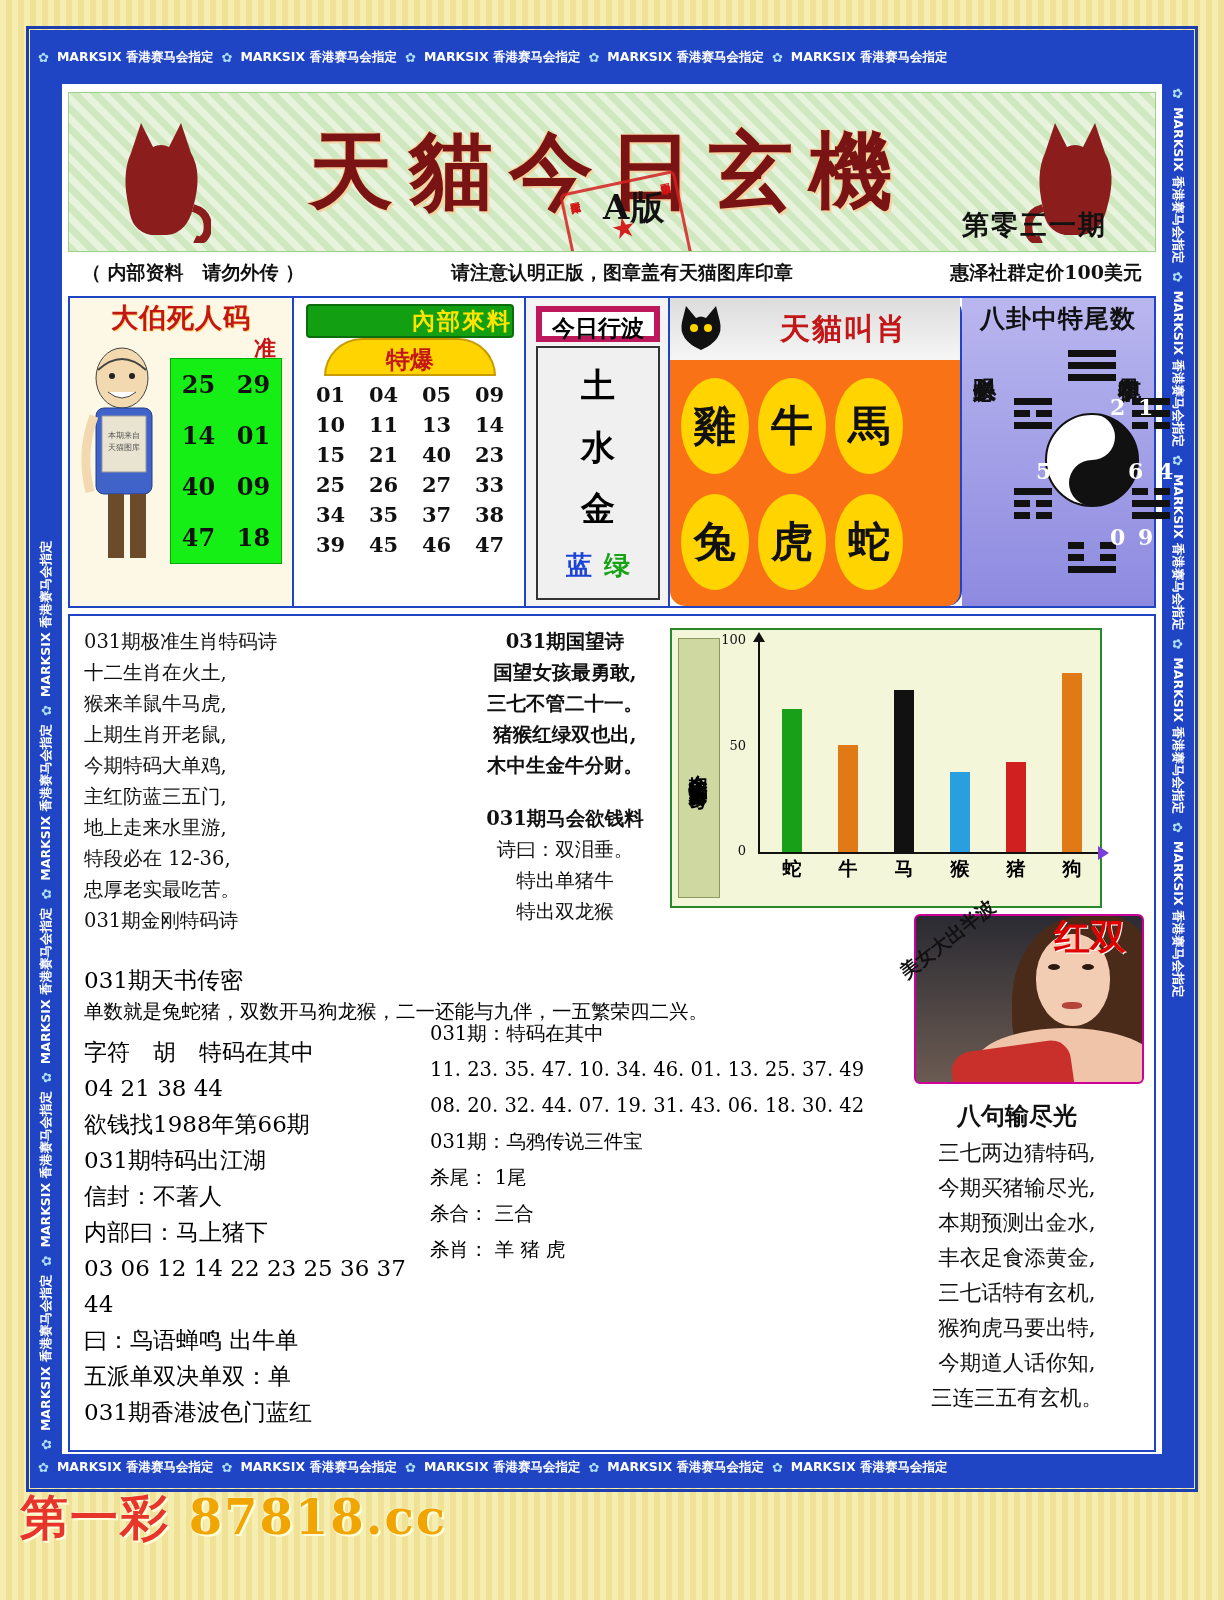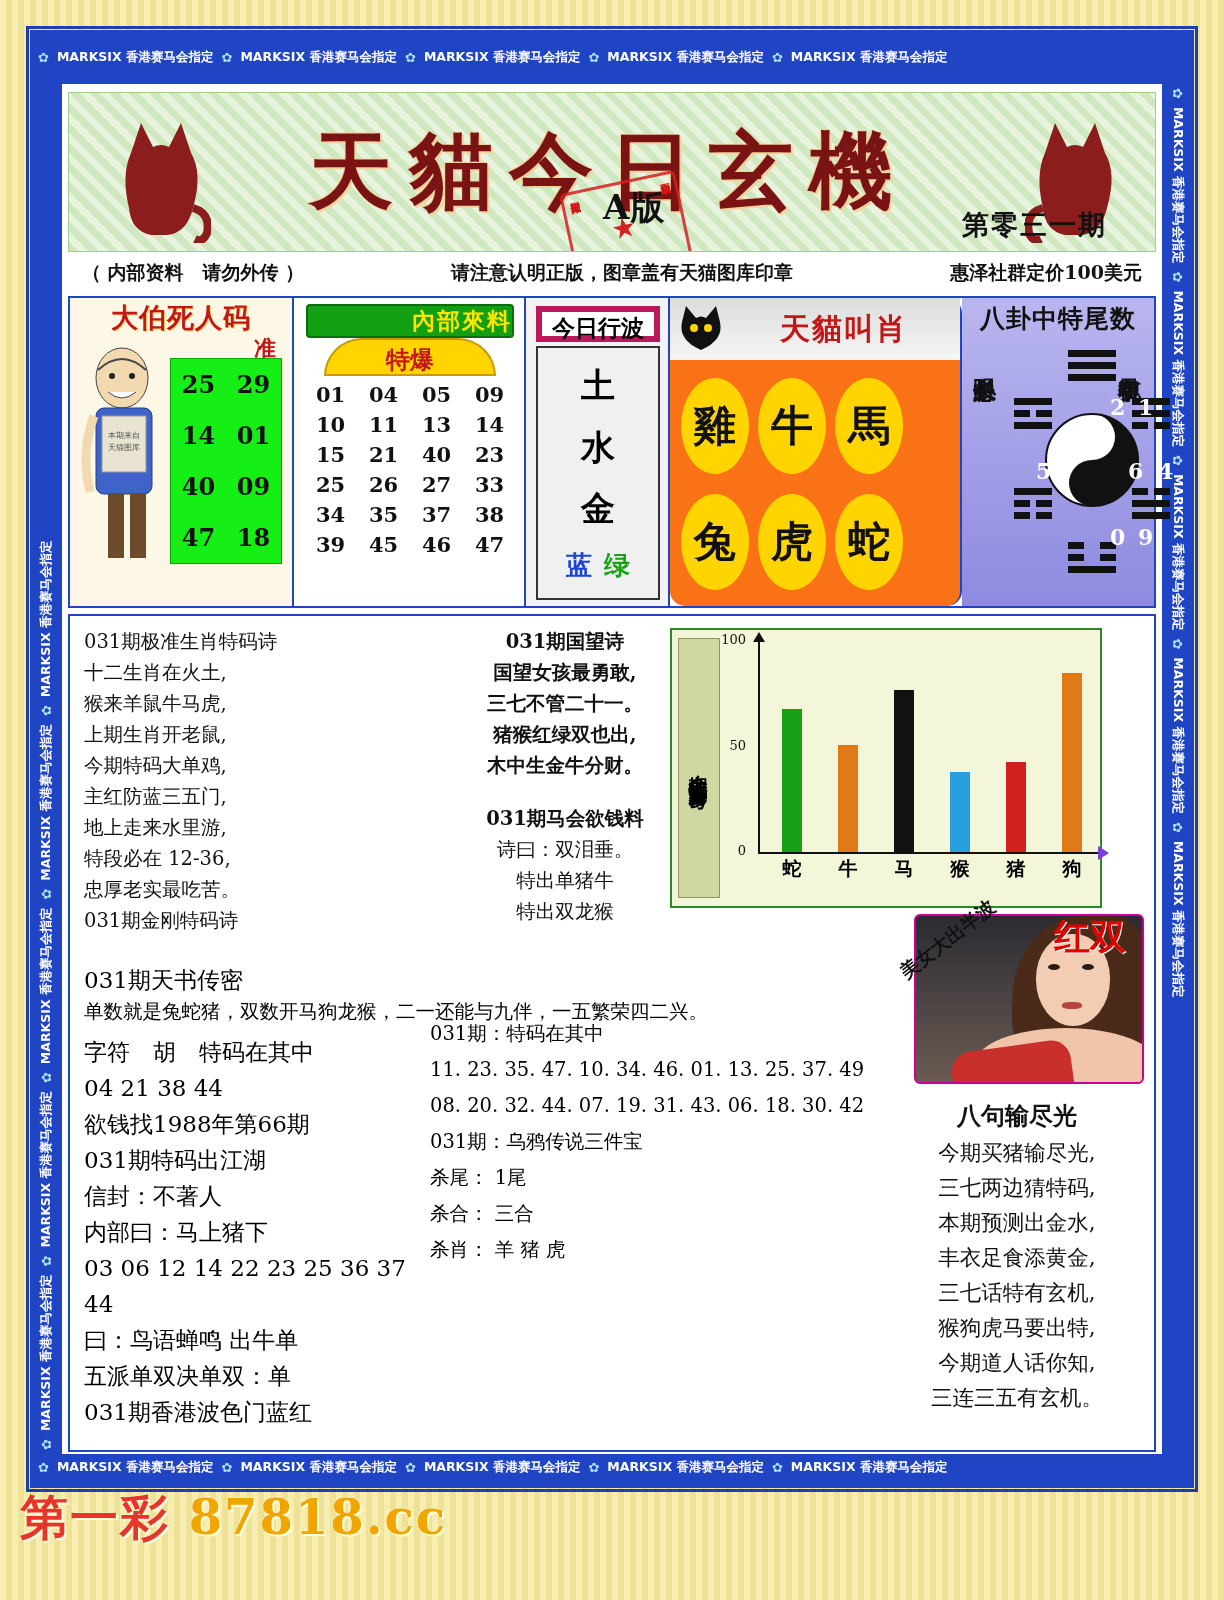--- a/index.html
+++ b/index.html
@@ -665,22 +665,22 @@
       <div class="lip"></div>
       <div class="shoulder"></div>
       <div class="top"></div>
     </div>
     <div class="lady-arc">美女大出半波</div>
     <div class="lady-text">红双</div>
 
     <div class="poem-right">
       <div class="ptitle">八句输尽光</div>
       <div id="rightpoem">
+          <div>三七两边猜特码,</div>
           <div>今期买猪输尽光,</div>
-          <div>三七两边猜特码,</div>
           <div>本期预测出金水,</div>
           <div>丰衣足食添黄金,</div>
           <div>三七话特有玄机,</div>
           <div>猴狗虎马要出特,</div>
           <div>今期道人话你知,</div>
           <div>三连三五有玄机。</div>
         </div>
     </div>
   </div>
 

